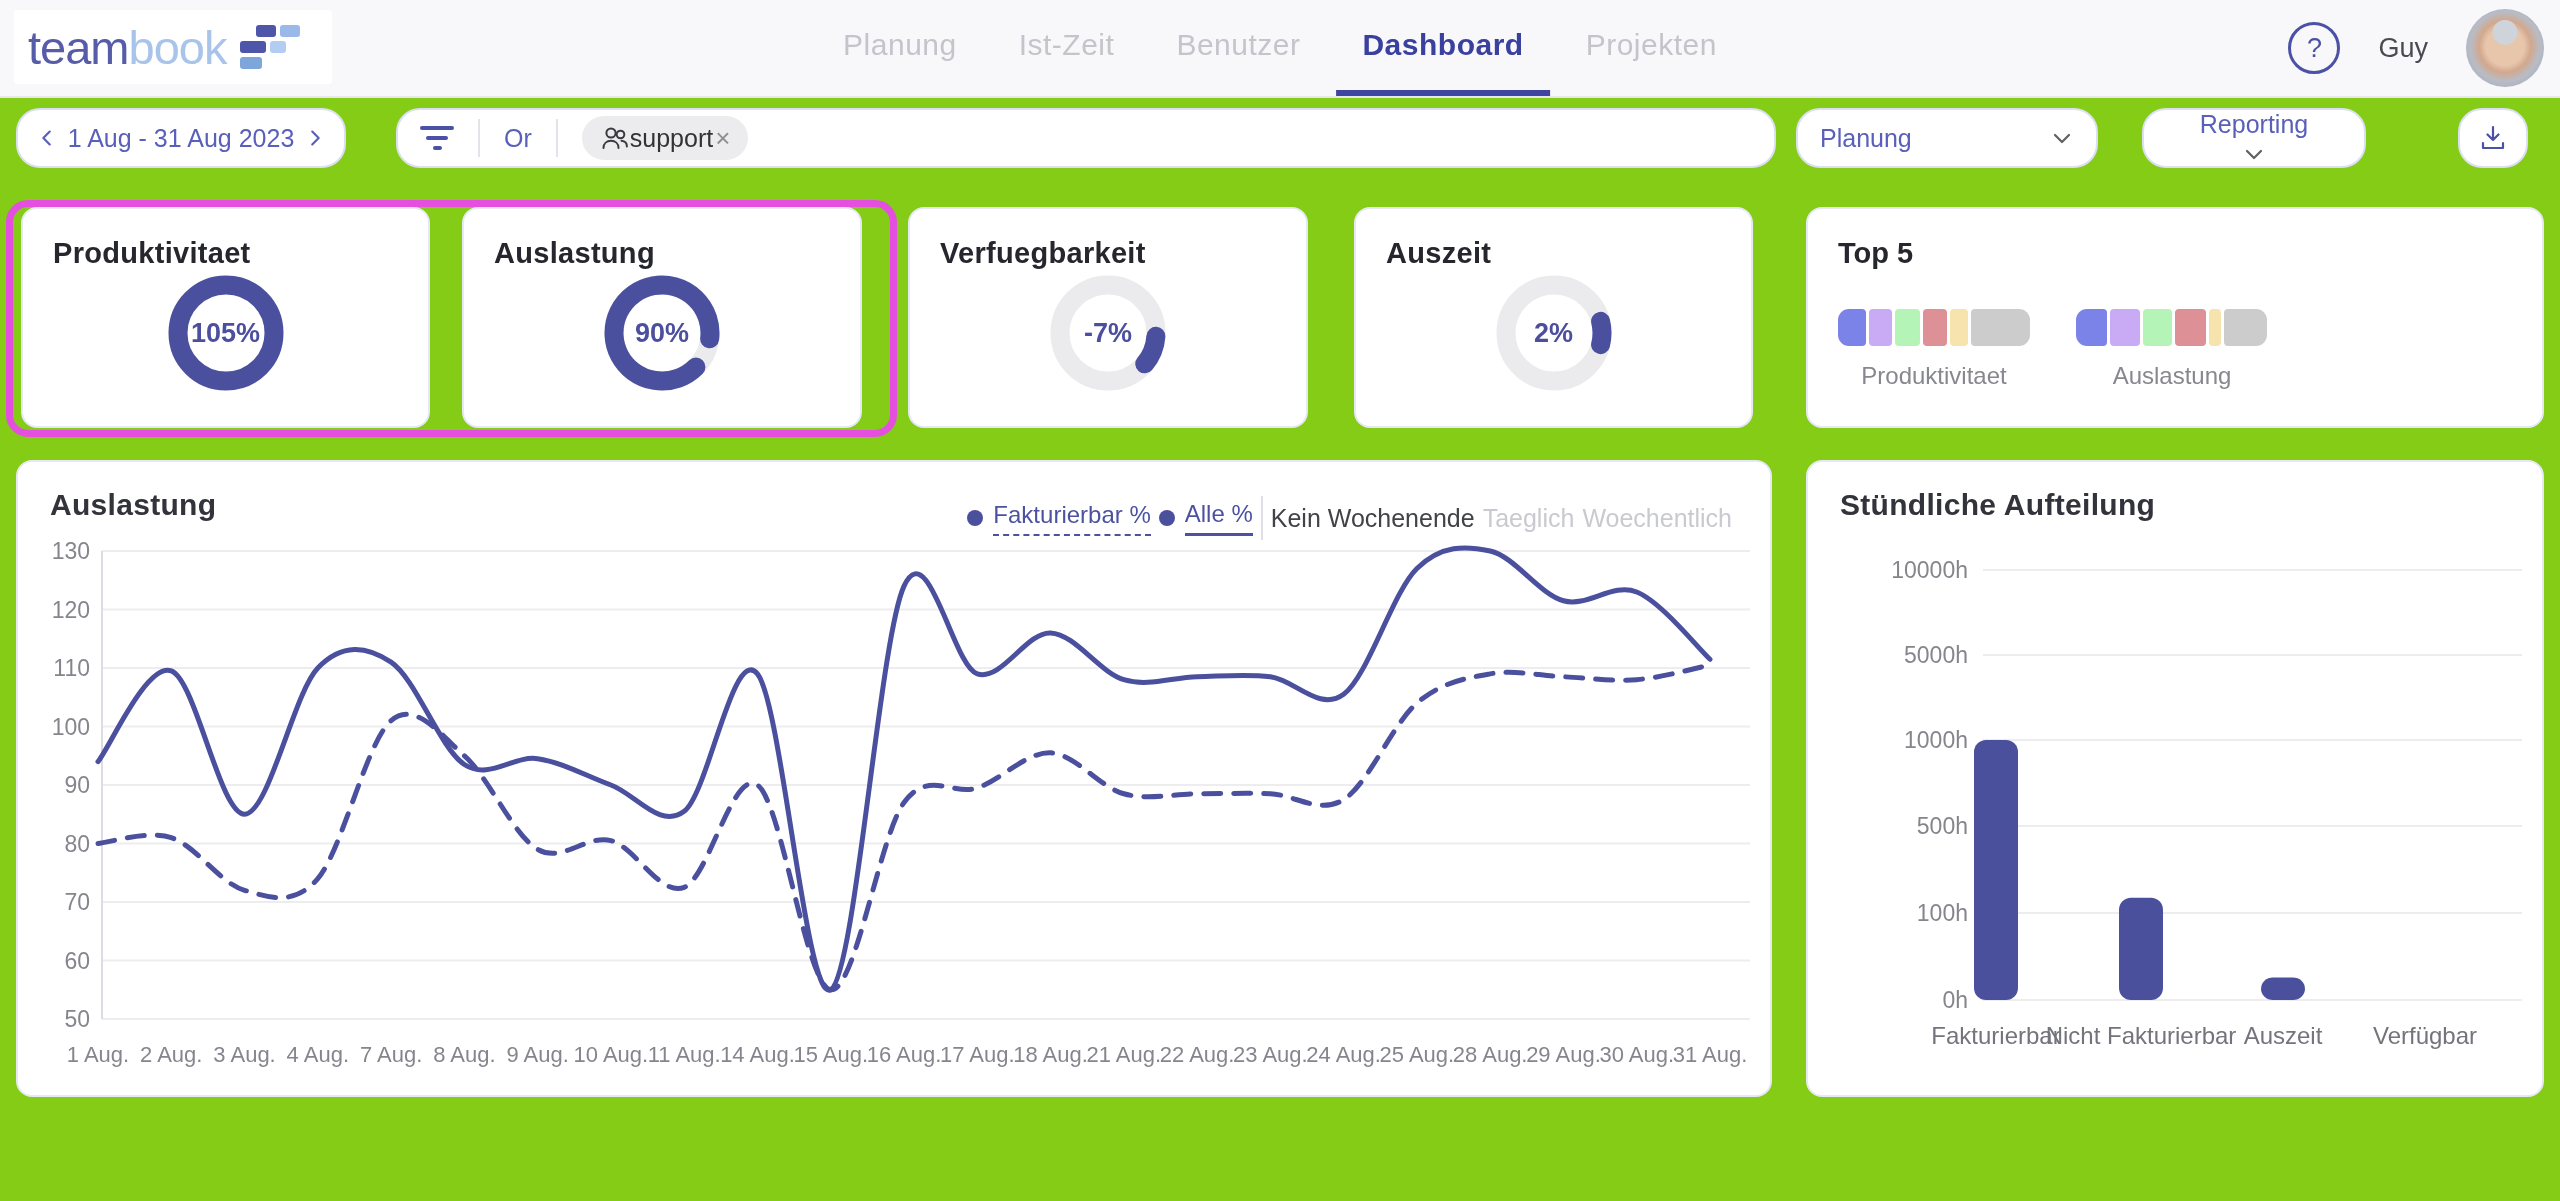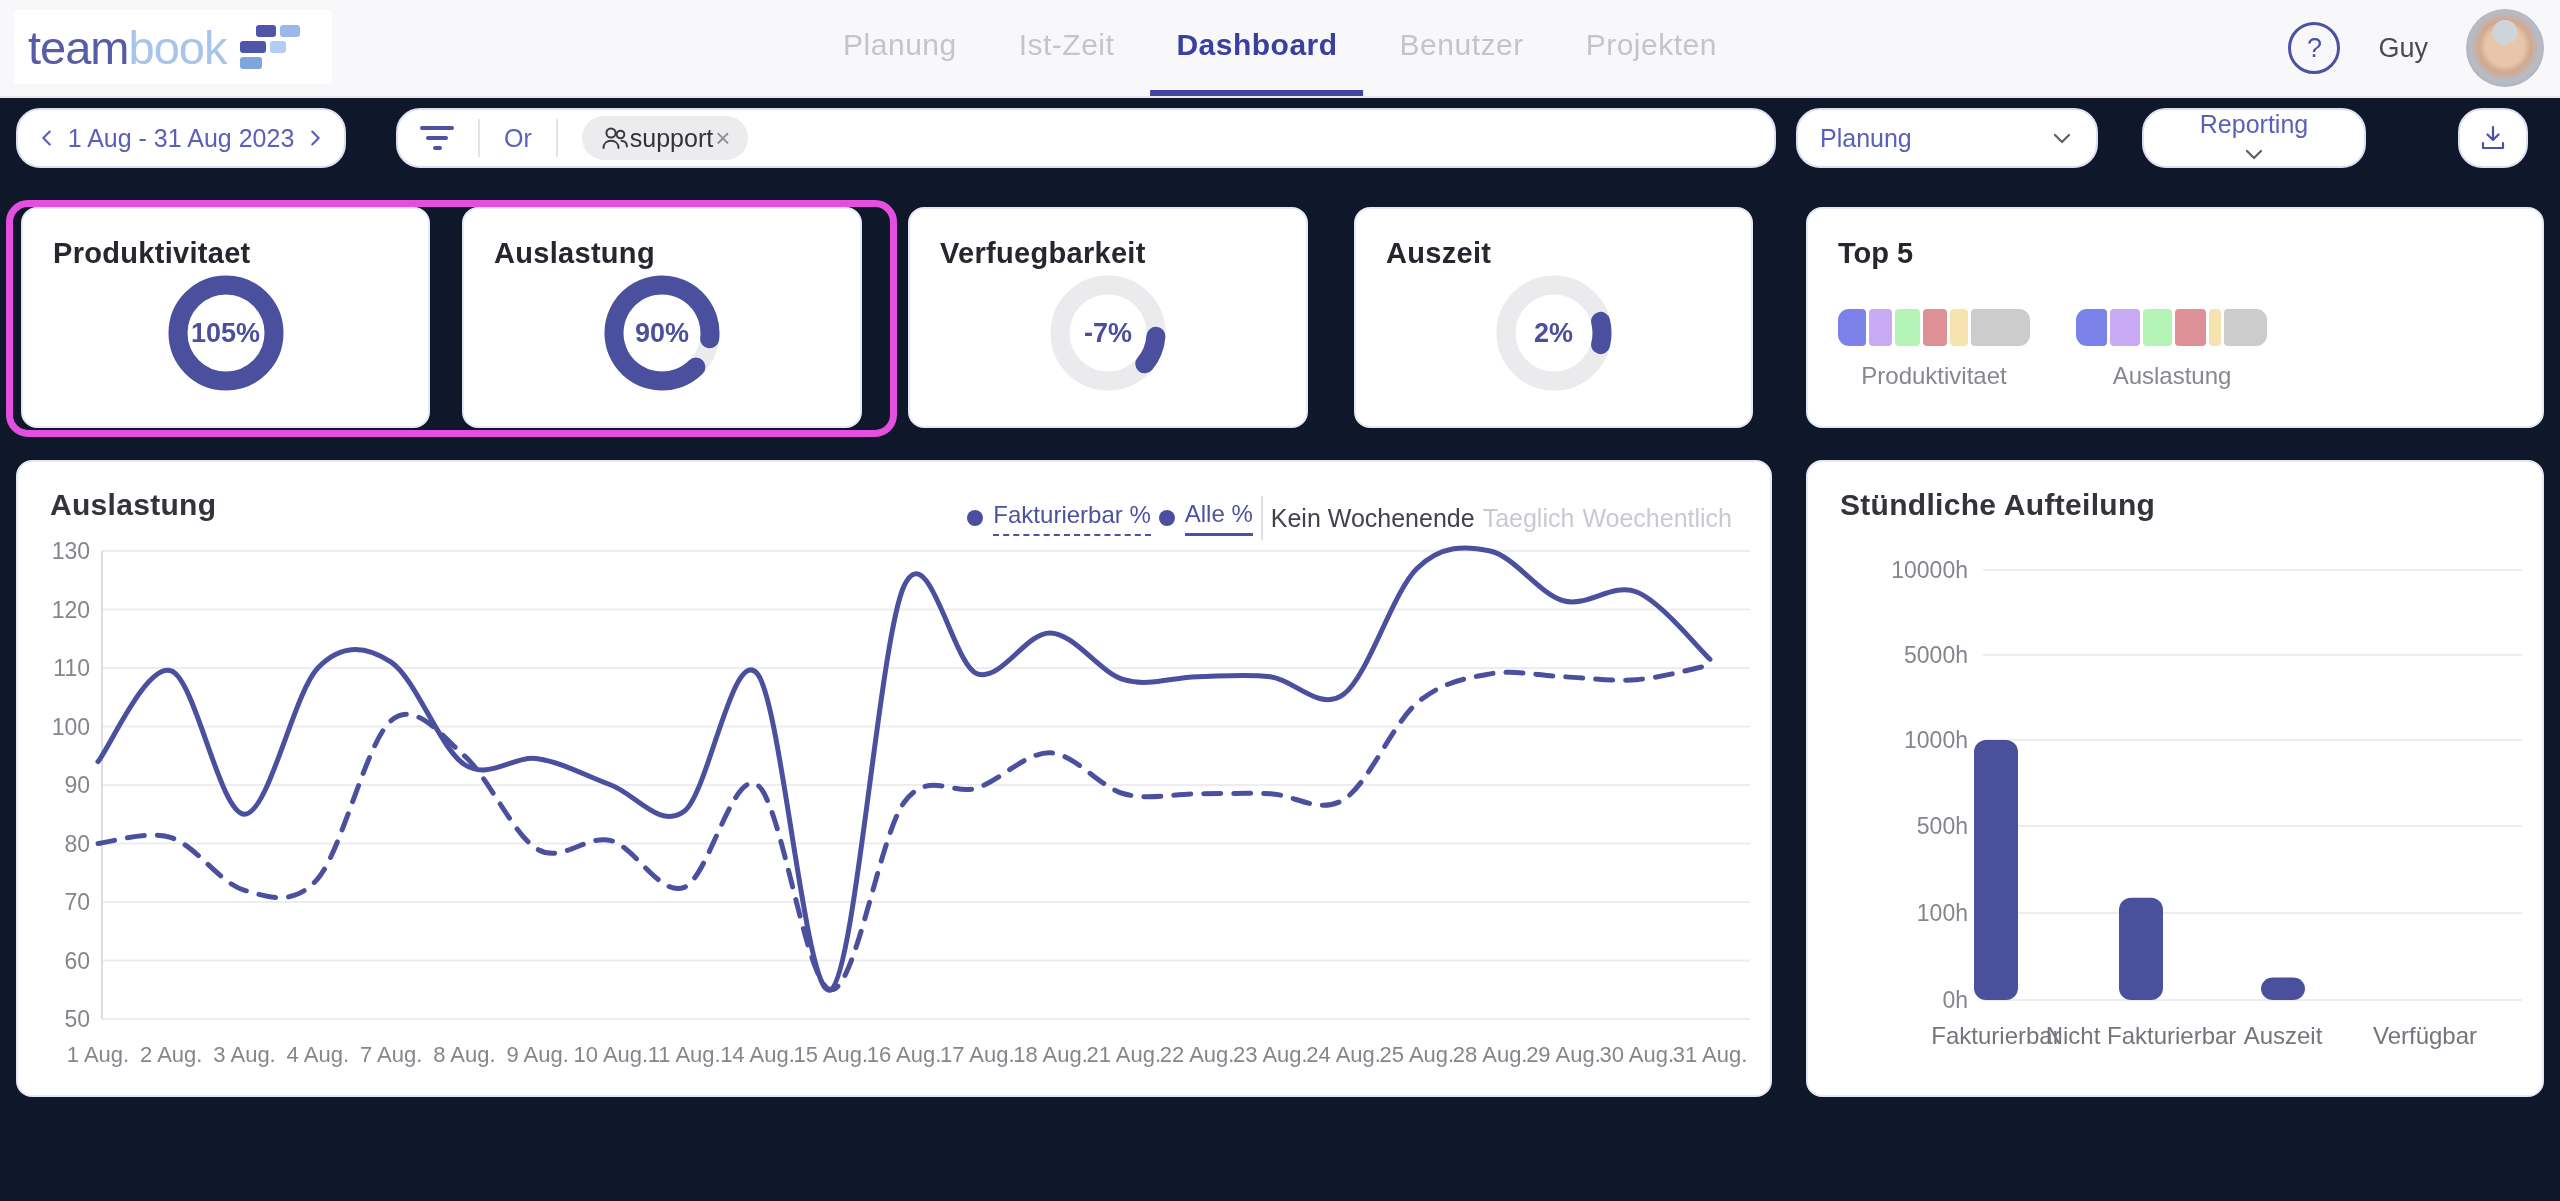--- a/index.html
+++ b/index.html
@@ -1,16 +1,16 @@
 <!DOCTYPE html>
 <html><head>
 <meta charset="utf-8">
 <style>
   html,body{margin:0;padding:0;background:#f1f1f4;font-family:"Liberation Sans",sans-serif;}
-  #app{position:relative;width:2560px;height:1201px;background:#0f172a;overflow:hidden;}
+  #app{position:relative;width:2560px;height:1201px;background:#84cc16;overflow:hidden;}
 
   
   .header{position:absolute;left:0;top:0;width:2560px;height:96px;background:#f8f8fa;border-bottom:2px solid #e7e7ec;}
   .logo-box{position:absolute;left:14px;top:10px;width:318px;height:74px;background:#ffffff;border-radius:4px;display:flex;align-items:center;padding-left:14px;box-sizing:border-box;gap:14px;}
   .logo-text{font-size:47px;letter-spacing:-1px;font-weight:400;}
   .logo-team{color:#575ca8;}
   .logo-book{color:#a9c4ea;}
   .lg-blocks{display:flex;flex-direction:column;gap:4px;}
   .lg-row{display:flex;gap:4px;}
   .lg-b{height:12px;border-radius:3px;}
@@ -104,22 +104,22 @@
             <i class="lg-b" style="width:16px;background:#b3cdf2;"></i>
           </div>
         <div class="lg-row">
             <i class="lg-b" style="width:22px;background:#7fa6da;"></i>
           </div>
       </div>
     </div>
     <div class="nav">
         <div class="tab">Planung</div>
         <div class="tab">Ist-Zeit</div>
+        <div class="tab">Benutzer</div>
         <div class="tab active">Dashboard</div>
-        <div class="tab">Benutzer</div>
         <div class="tab">Projekten</div>
       </div>
     <div class="hdr-right">
       <div class="help-circle">
           <span>?</span>
         </div>
       <div class="user-name">Guy</div>
       <div class="avatar"></div>
     </div>
   </div>

